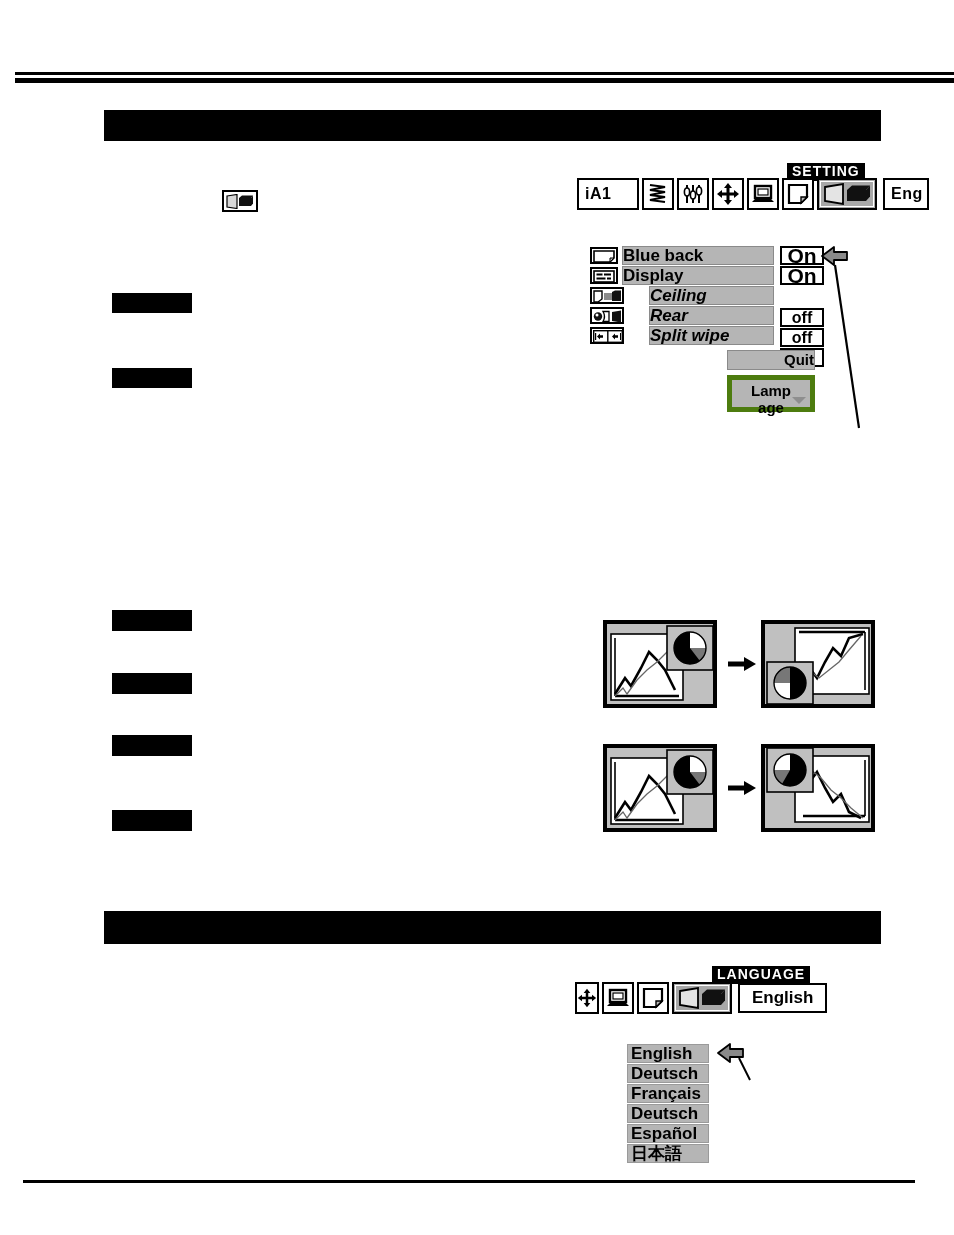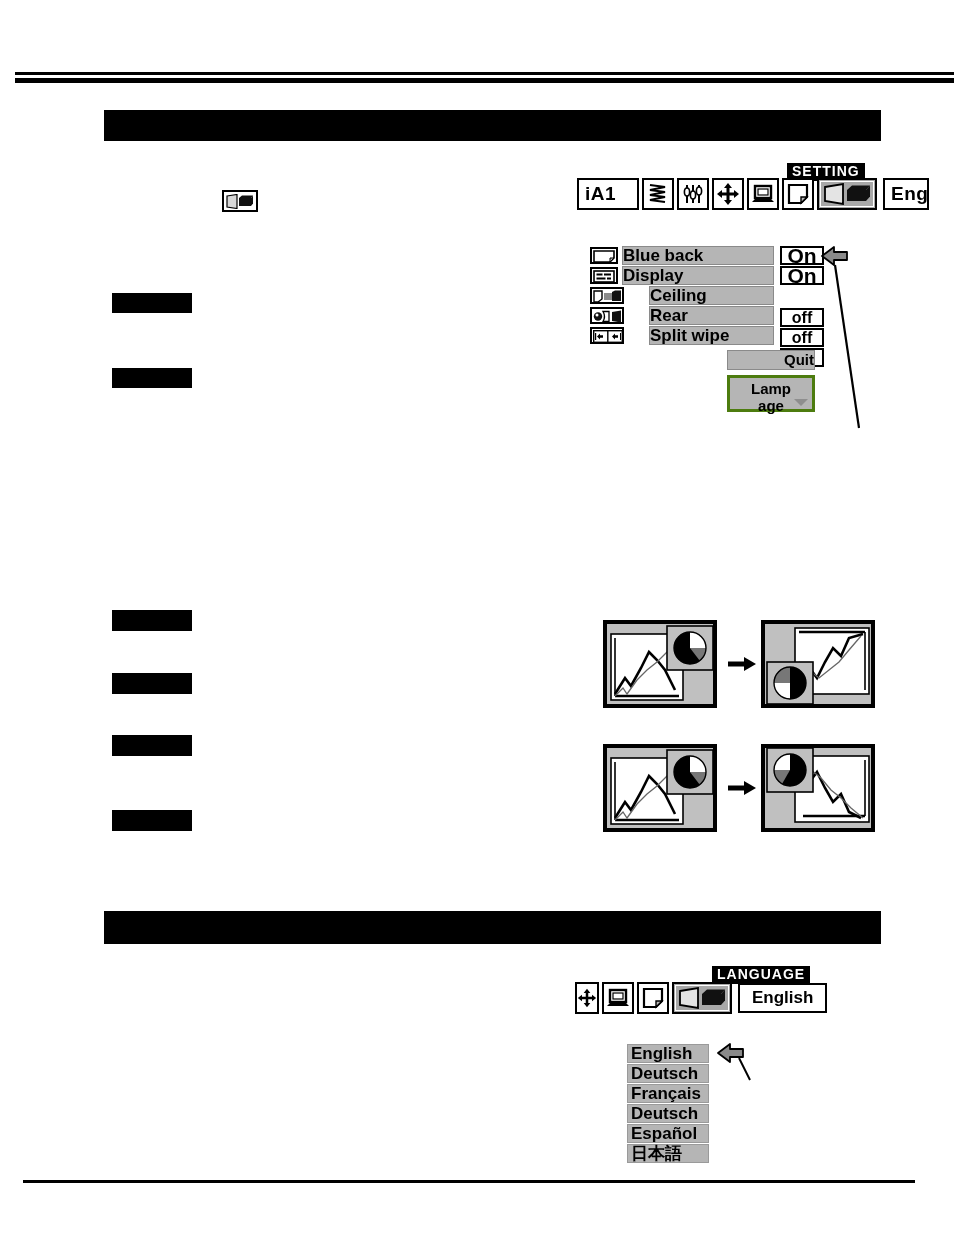--- a/index.html
+++ b/index.html
@@ -43,21 +43,21 @@
     content:"";position:absolute;left:1px;top:1px;right:1px;bottom:1px;
     border:1px solid #fff;pointer-events:none;
   }
 
   
   #toolbar-setting{position:absolute;left:562px;top:178px;height:32px;}
   #toolbar-setting .tb-row{display:flex;align-items:center;height:32px;}
   .tb-text-box{
     box-sizing:border-box;border:2px solid #000;background:#fff;
     height:32px;display:flex;align-items:center;padding:0 6px;
-    font-size:19px;font-weight:bold;letter-spacing:0.5px;color:#000;
+    font-size:16px;font-weight:bold;letter-spacing:0.5px;color:#000;
   }
   .tb-icon{width:32px;height:32px;margin-left:3px;}
   .tb-icon.wide{width:60px;}
 
   
   .caption-chip{
     position:absolute;background:#000;color:#fff;
     font-size:14px;font-weight:bold;letter-spacing:1px;
     padding:1px 5px 2px 5px;line-height:15px;
     font-family:"Liberation Sans",sans-serif;
@@ -72,36 +72,36 @@
     width:28px;height:17px;box-sizing:border-box;border:2px solid #000;
     background:#fff;margin-right:4px;position:relative;flex:none;
   }
   .menu-ico.full{width:34px;}
   .menu-label{
     box-sizing:border-box;background:#b5b5b5;border:1px solid #8a8a8a;
     height:19px;line-height:17px;font-size:17px;font-weight:bold;color:#000;
     flex:none;
   }
   .menu-label.w1{width:152px;}
-  .menu-label.w2{width:125px;margin-left:21px;}
+  .menu-label.w2{width:125px;margin-left:21px;font-style:italic;}
   .menu-val{
     box-sizing:border-box;background:#fff;border:2px solid #000;
     width:44px;height:19px;line-height:15px;text-align:center;
     font-size:21px;font-weight:bold;color:#000;margin-left:6px;flex:none;
   }
   .menu-val.off{font-size:16px;margin-top:44px;}
 
   #btn-quit{
     position:absolute;left:712px;top:350px;width:88px;height:20px;
     box-sizing:border-box;background:#b5b5b5;border:1px solid #8a8a8a;
     font-size:15px;font-weight:bold;color:#000;text-align:right;line-height:18px;
   }
   #btn-lampage{
     position:absolute;left:712px;top:375px;width:88px;height:37px;
-    box-sizing:border-box;background:#b5b5b5;border:3px solid #4d7c0f;
+    box-sizing:border-box;background:#b5b5b5;border:5px solid #4d7c0f;
     font-size:15px;font-weight:bold;color:#000;text-align:center;
     padding-top:2px;line-height:17px;
   }
   #btn-lampage .dn{
     position:absolute;right:4px;bottom:3px;width:0;height:0;
     border-left:7px solid transparent;border-right:7px solid transparent;
     border-top:7px solid #8e8e8e;
   }
 
   

